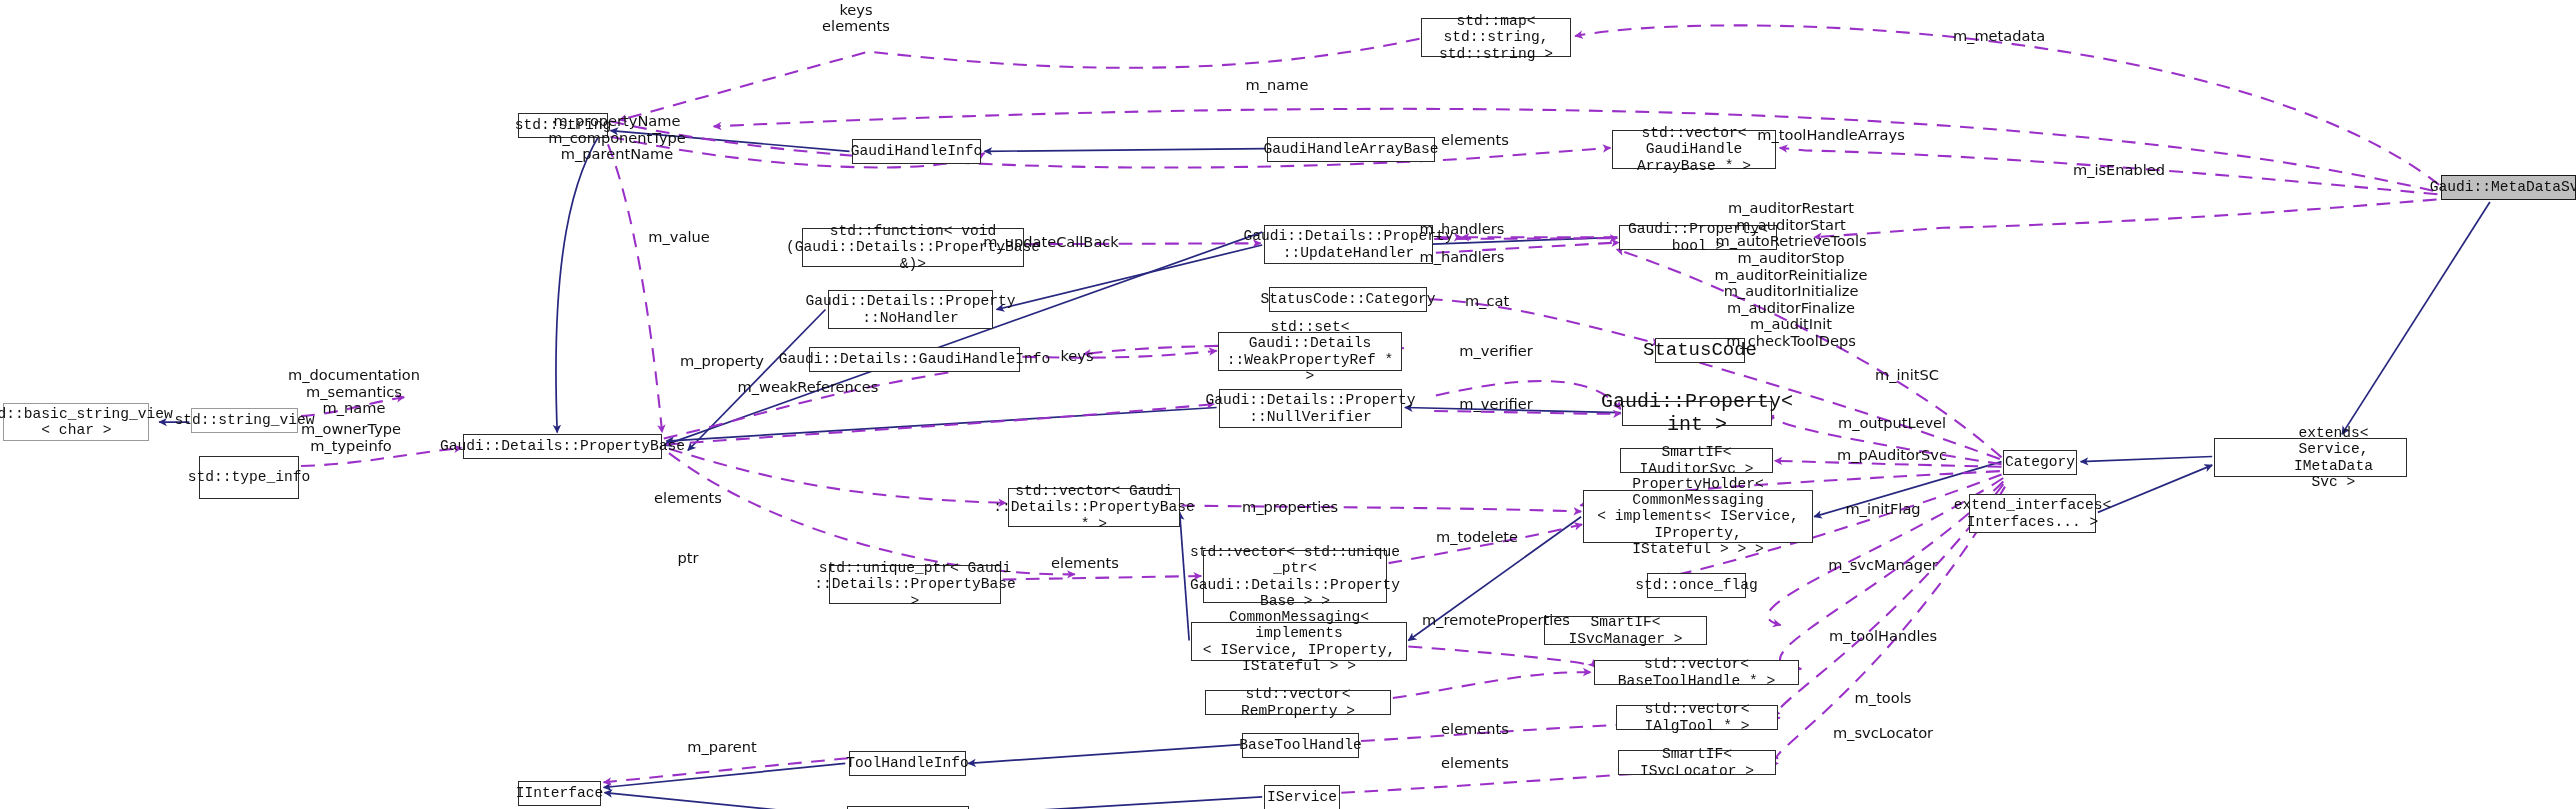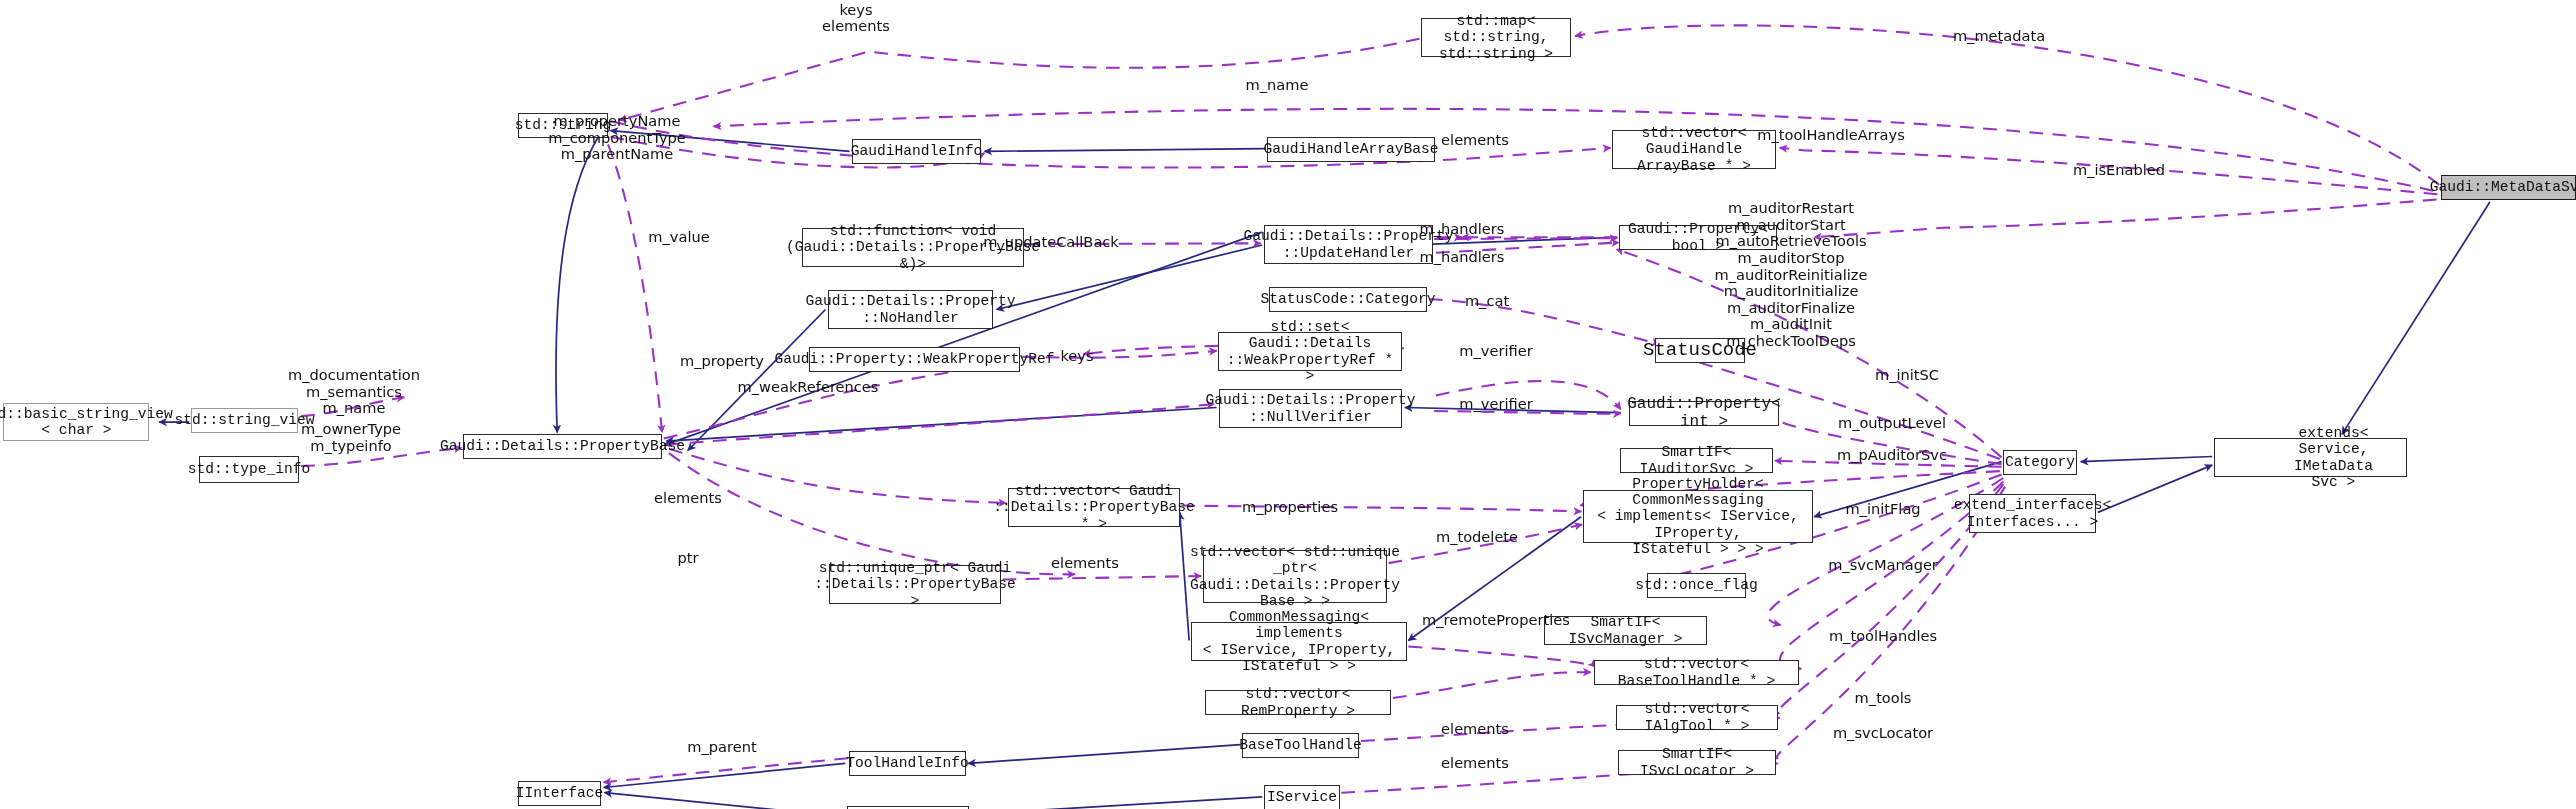--- a/index.html
+++ b/index.html
@@ -102,42 +102,42 @@
   </svg>
 
   <div id="node-layer">
       <div class="node gray" style="left: 3.4px; top: 403px; width: 146px; height: 38px; font-size: 14.6px;">
         <span>std::basic_string_view
 &lt; char &gt;</span>
       </div>
       <div class="node gray" style="left: 191px; top: 408px; width: 107px; height: 25px; font-size: 14.6px;">
         <span>std::string_view</span>
       </div>
-      <div class="node" style="left: 199px; top: 456px; width: 100px; height: 27px; font-size: 14.6px;">
+      <div class="node" style="left: 199px; top: 456px; width: 100px; height: 43px; font-size: 14.6px;">
         <span>std::type_info</span>
       </div>
       <div class="node" style="left: 518px; top: 113px; width: 90px; height: 25px; font-size: 14.6px;">
         <span>std::string</span>
       </div>
       <div class="node" style="left: 463px; top: 434px; width: 199px; height: 25px; font-size: 14.6px;">
         <span>Gaudi::Details::PropertyBase</span>
       </div>
       <div class="node" style="left: 852px; top: 139px; width: 129px; height: 25px; font-size: 14.6px;">
         <span>GaudiHandleInfo</span>
       </div>
       <div class="node" style="left: 802px; top: 228px; width: 222px; height: 39px; font-size: 14.6px;">
         <span>std::function&lt; void
 (Gaudi::Details::PropertyBase &amp;)&gt;</span>
       </div>
       <div class="node" style="left: 828px; top: 290px; width: 165px; height: 39px; font-size: 14.6px;">
         <span>Gaudi::Details::Property
 ::NoHandler</span>
       </div>
       <div class="node" style="left: 809px; top: 347px; width: 211px; height: 25px; font-size: 14.6px;">
-        <span>Gaudi::Property::WeakPropertyRef</span>
+        <span>Gaudi::Details::GaudiHandleInfo</span>
       </div>
       <div class="node" style="left: 829px; top: 565px; width: 172px; height: 39px; font-size: 14.6px;">
         <span>std::unique_ptr&lt; Gaudi
 ::Details::PropertyBase &gt;</span>
       </div>
       <div class="node" style="left: 518px; top: 781px; width: 83px; height: 25px; font-size: 14.6px;">
         <span>IInterface</span>
       </div>
       <div class="node" style="left: 849px; top: 751px; width: 117px; height: 25px; font-size: 14.6px;">
         <span>ToolHandleInfo</span>
@@ -190,21 +190,21 @@
       <div class="node" style="left: 1612px; top: 130px; width: 164px; height: 39px; font-size: 14.6px;">
         <span>std::vector&lt; GaudiHandle
 ArrayBase * &gt;</span>
       </div>
       <div class="node" style="left: 1619px; top: 225px; width: 158px; height: 25px; font-size: 14.6px;">
         <span>Gaudi::Property&lt; bool &gt;</span>
       </div>
       <div class="node" style="left: 1655px; top: 338px; width: 90px; height: 25px; font-size: 19px;">
         <span>StatusCode</span>
       </div>
-      <div class="node" style="left: 1622px; top: 401px; width: 150px; height: 25px; font-size: 16px; margin-left: 7px;">
+      <div class="node" style="left: 1622px; top: 401px; width: 150px; height: 25px; font-size: 20px;">
         <span>Gaudi::Property&lt; int &gt;</span>
       </div>
       <div class="node" style="left: 1620px; top: 448px; width: 153px; height: 25px; font-size: 14.6px;">
         <span>SmartIF&lt; IAuditorSvc &gt;</span>
       </div>
       <div class="node" style="left: 1583px; top: 490px; width: 230px; height: 53px; font-size: 14.6px;">
         <span>PropertyHolder&lt; CommonMessaging
 &lt; implements&lt; IService, IProperty,
 IStateful &gt; &gt; &gt;</span>
       </div>

